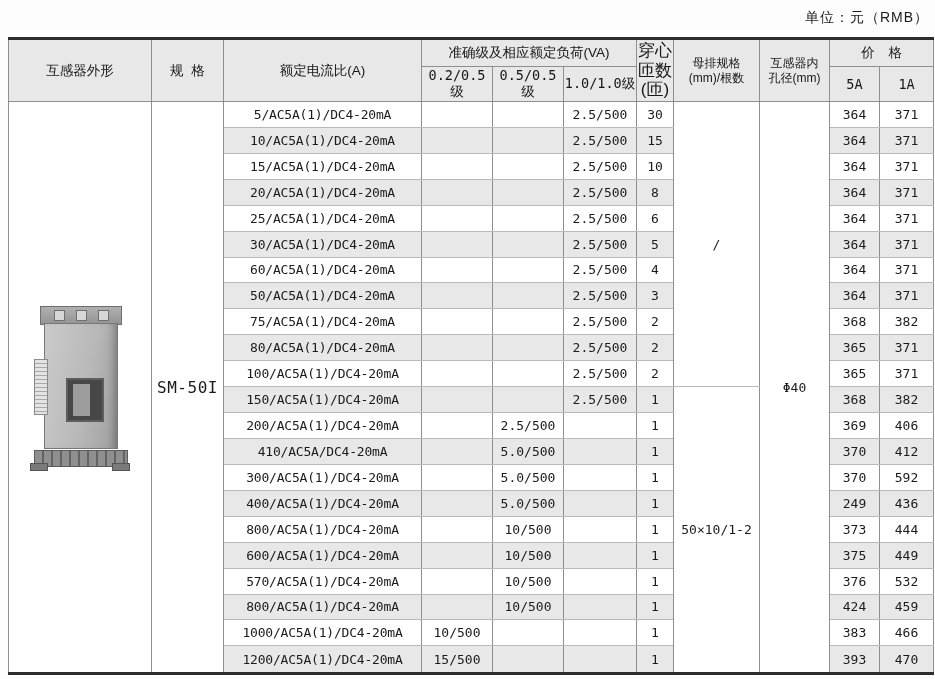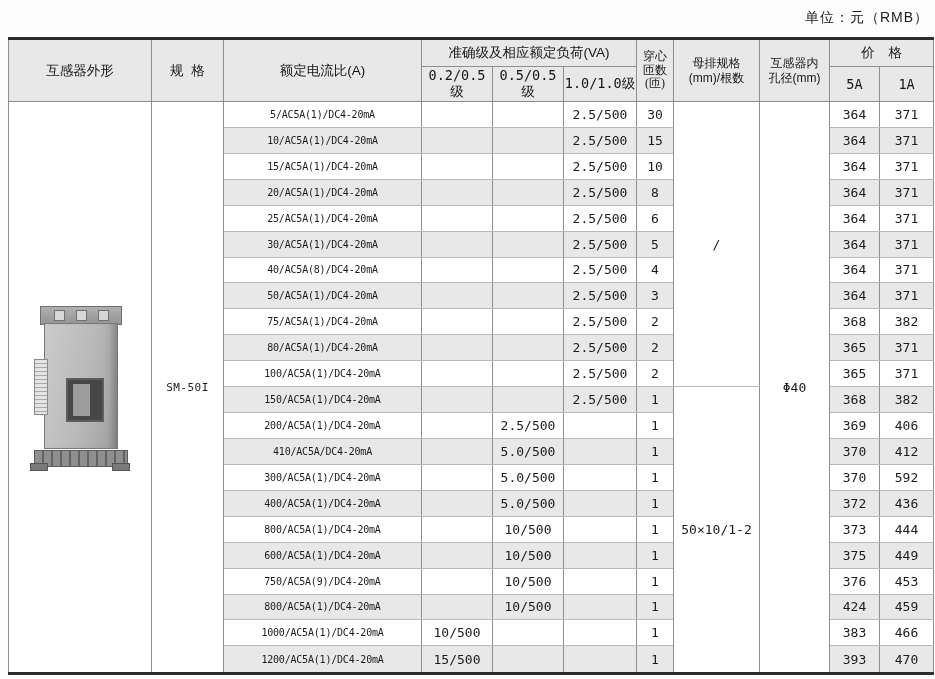--- a/index.html
+++ b/index.html
@@ -20,33 +20,33 @@
   thead tr{height:28px;}
   th{
     background:#e8e8e8;font-weight:normal;font-size:13.5px;
     border:1px solid #8f8f8f;padding:0;text-align:center;vertical-align:middle;
     color:#161616;
   }
   th.mono, td.num, td.ratio, td.spec-cell{
     font-family:"DejaVu Sans Mono","Liberation Sans",monospace;
   }
   th .hline{display:block;line-height:1.25;font-size:12px;}
-  th.turns-h .hline{font-size:12px;line-height:1.15;font-family:Liberation Serif, serif;}
+  th.turns-h .hline{font-size:17px;line-height:1.15;}
   th.wide-gap{word-spacing:10px;}
   th.small-gap{word-spacing:4px;}
   td{
     border-left:1px solid #8f8f8f;border-right:1px solid #8f8f8f;
     border-top:1px solid #b9b9b9;border-bottom:1px solid #b9b9b9;
     padding:0;text-align:center;vertical-align:middle;
     font-size:13px;color:#1b1b1b;background:#ffffff;
   }
   tr.alt td.band{background:#e8e8e8;}
   td.merged{background:#ffffff;}
-  td.spec-cell{font-size:11px;letter-spacing:.5px;}
-  td.ratio{font-size:10px;letter-spacing:-0.2px;}
+  td.spec-cell{font-size:16px;letter-spacing:.5px;}
+  td.ratio{font-size:13px;letter-spacing:-0.2px;}
 
   
   #pg-stage{position:absolute;left:-9999px;top:-9999px;}
   #product-graphic{position:relative;width:100px;height:172px;display:inline-block;vertical-align:middle;}
   .pg-cap{
     position:absolute;left:10px;top:5px;width:80px;height:17px;
     background:linear-gradient(180deg,#b0b0b0,#949494);border:1px solid #6e6e6e;
   }
   .pg-screw{
     display:inline-block;width:9px;height:9px;margin:3px 3px 0 4px;
@@ -200,21 +200,21 @@
         <tr class="alt">
           <td class="band ratio">30/AC5A(1)/DC4-20mA</td>
           <td class="band num"></td>
           <td class="band num"></td>
           <td class="band num">2.5/500</td>
           <td class="band num">5</td>
           <td class="band num">364</td>
           <td class="band num">371</td>
         </tr>
         <tr>
-          <td class="band ratio">40/AC5A(8)/DC4-20mA</td>
+          <td class="band ratio">60/AC5A(1)/DC4-20mA</td>
           <td class="band num"></td>
           <td class="band num"></td>
           <td class="band num">2.5/500</td>
           <td class="band num">4</td>
           <td class="band num">364</td>
           <td class="band num">371</td>
         </tr>
         <tr class="alt">
           <td class="band ratio">50/AC5A(1)/DC4-20mA</td>
           <td class="band num"></td>
@@ -287,21 +287,21 @@
           <td class="band num">1</td>
           <td class="band num">370</td>
           <td class="band num">592</td>
         </tr>
         <tr class="alt">
           <td class="band ratio">400/AC5A(1)/DC4-20mA</td>
           <td class="band num"></td>
           <td class="band num">5.0/500</td>
           <td class="band num"></td>
           <td class="band num">1</td>
-          <td class="band num">372</td>
+          <td class="band num">249</td>
           <td class="band num">436</td>
         </tr>
         <tr>
           <td class="band ratio">800/AC5A(1)/DC4-20mA</td>
           <td class="band num"></td>
           <td class="band num">10/500</td>
           <td class="band num"></td>
           <td class="band num">1</td>
           <td class="band num">373</td>
           <td class="band num">444</td>
@@ -309,27 +309,27 @@
         <tr class="alt">
           <td class="band ratio">600/AC5A(1)/DC4-20mA</td>
           <td class="band num"></td>
           <td class="band num">10/500</td>
           <td class="band num"></td>
           <td class="band num">1</td>
           <td class="band num">375</td>
           <td class="band num">449</td>
         </tr>
         <tr>
-          <td class="band ratio">750/AC5A(9)/DC4-20mA</td>
+          <td class="band ratio">570/AC5A(1)/DC4-20mA</td>
           <td class="band num"></td>
           <td class="band num">10/500</td>
           <td class="band num"></td>
           <td class="band num">1</td>
           <td class="band num">376</td>
-          <td class="band num">453</td>
+          <td class="band num">532</td>
         </tr>
         <tr class="alt">
           <td class="band ratio">800/AC5A(1)/DC4-20mA</td>
           <td class="band num"></td>
           <td class="band num">10/500</td>
           <td class="band num"></td>
           <td class="band num">1</td>
           <td class="band num">424</td>
           <td class="band num">459</td>
         </tr>

